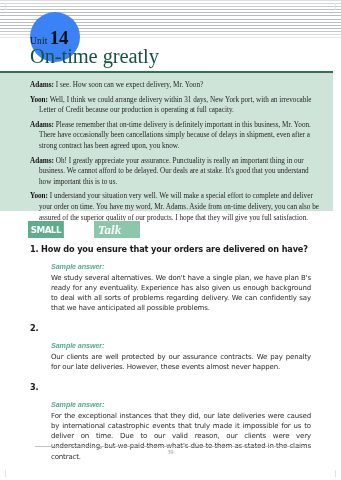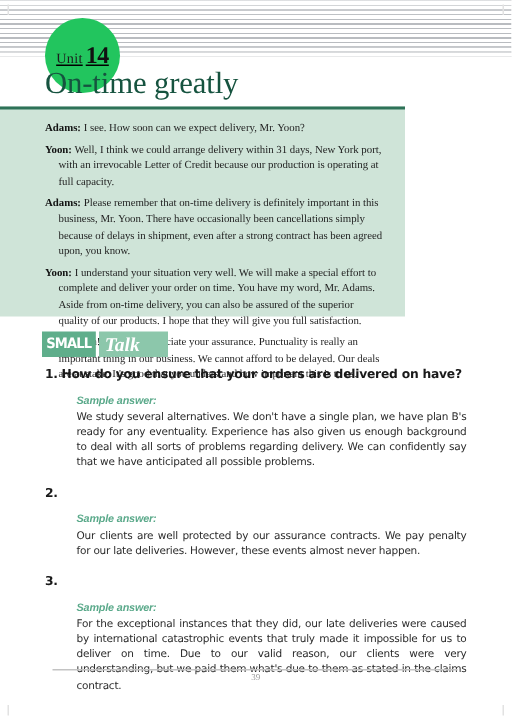--- a/index.html
+++ b/index.html
@@ -48,41 +48,39 @@
   }
 
   
   .unit-badge {
     position: absolute;
     left: 30px;
     top: 12px;
     width: 50px;
     height: 50px;
     border-radius: 50%;
-    background: #22c55e;
+    background: #3b82f6;
     z-index: 3;
     display: flex;
     align-items: center;
-    justify-content: center;
-    text-decoration: underline;
   }
   .unit-inner {
     display: flex;
     align-items: baseline;
     transform: translateY(1px);
   }
   .unit-word {
     font-family: "Liberation Serif", serif;
     font-size: 9.5px;
     color: #1c1c1c;
     letter-spacing: 0.2px;
   }
   .unit-num {
     font-family: "Liberation Serif", serif;
-    font-size: 16px;
+    font-size: 19px;
     font-weight: bold;
     color: #111111;
     margin-left: 2px;
     letter-spacing: -0.3px;
   }
 
   
   .page-title {
     position: absolute;
     left: 30px;
@@ -92,21 +90,21 @@
     color: #16533f;
     letter-spacing: -0.1px;
     z-index: 4;
   }
 
   
   .dialogue-panel {
     position: absolute;
     left: 0;
     top: 71px;
-    width: 270px;
+    width: 333px;
     height: 140px;
     background: #cfe4d8;
     border-top: 2.5px solid #2e7258;
     box-sizing: border-box;
     z-index: 3;
   }
   .dialogue-inner {
     padding: 7px 14px 6px 30px;
   }
   .dlg-line {
@@ -127,20 +125,21 @@
 
   
   .smalltalk {
     position: absolute;
     left: 28px;
     top: 221px;
     height: 17px;
     display: flex;
     align-items: stretch;
     z-index: 4;
+    gap: 28px;
   }
   .st-small {
     background: #5fae8b;
     color: #ffffff;
     font-family: "DejaVu Sans", sans-serif;
     font-size: 9.5px;
     font-weight: bold;
     letter-spacing: -0.6px;
     padding: 0 3px;
     display: flex;
@@ -280,25 +279,25 @@
 
       <p class="dlg-line">
         <span class="dlg-speaker">Yoon:</span><span> Well, I think we could arrange delivery within 31 days, New York port, with an irrevocable Letter of Credit because our production is operating at full capacity.</span>
       </p>
 
       <p class="dlg-line">
         <span class="dlg-speaker">Adams:</span><span> Please remember that on-time delivery is definitely important in this business, Mr. Yoon. There have occasionally been cancellations simply because of delays in shipment, even after a strong contract has been agreed upon, you know.</span>
       </p>
 
       <p class="dlg-line">
+        <span class="dlg-speaker">Adams:</span><span> Oh! I greatly appreciate your assurance. Punctuality is really an important thing in our business. We cannot afford to be delayed. Our deals are at stake. It's good that you understand how important this is to us.</span>
+      </p>
+
+      <p class="dlg-line">
         <span class="dlg-speaker">Yoon:</span><span> I understand your situation very well. We will make a special effort to complete and deliver your order on time. You have my word, Mr. Adams. Aside from on-time delivery, you can also be assured of the superior quality of our products. I hope that they will give you full satisfaction.</span>
-      </p>
-
-      <p class="dlg-line">
-        <span class="dlg-speaker">Adams:</span><span> Oh! I greatly appreciate your assurance. Punctuality is really an important thing in our business. We cannot afford to be delayed. Our deals are at stake. It's good that you understand how important this is to us.</span>
       </p>
 
     </div>
   </div>
 
   <div class="smalltalk">
     <span class="st-small">SMALL</span>
     <span class="st-talk">Talk</span>
   </div>
 

